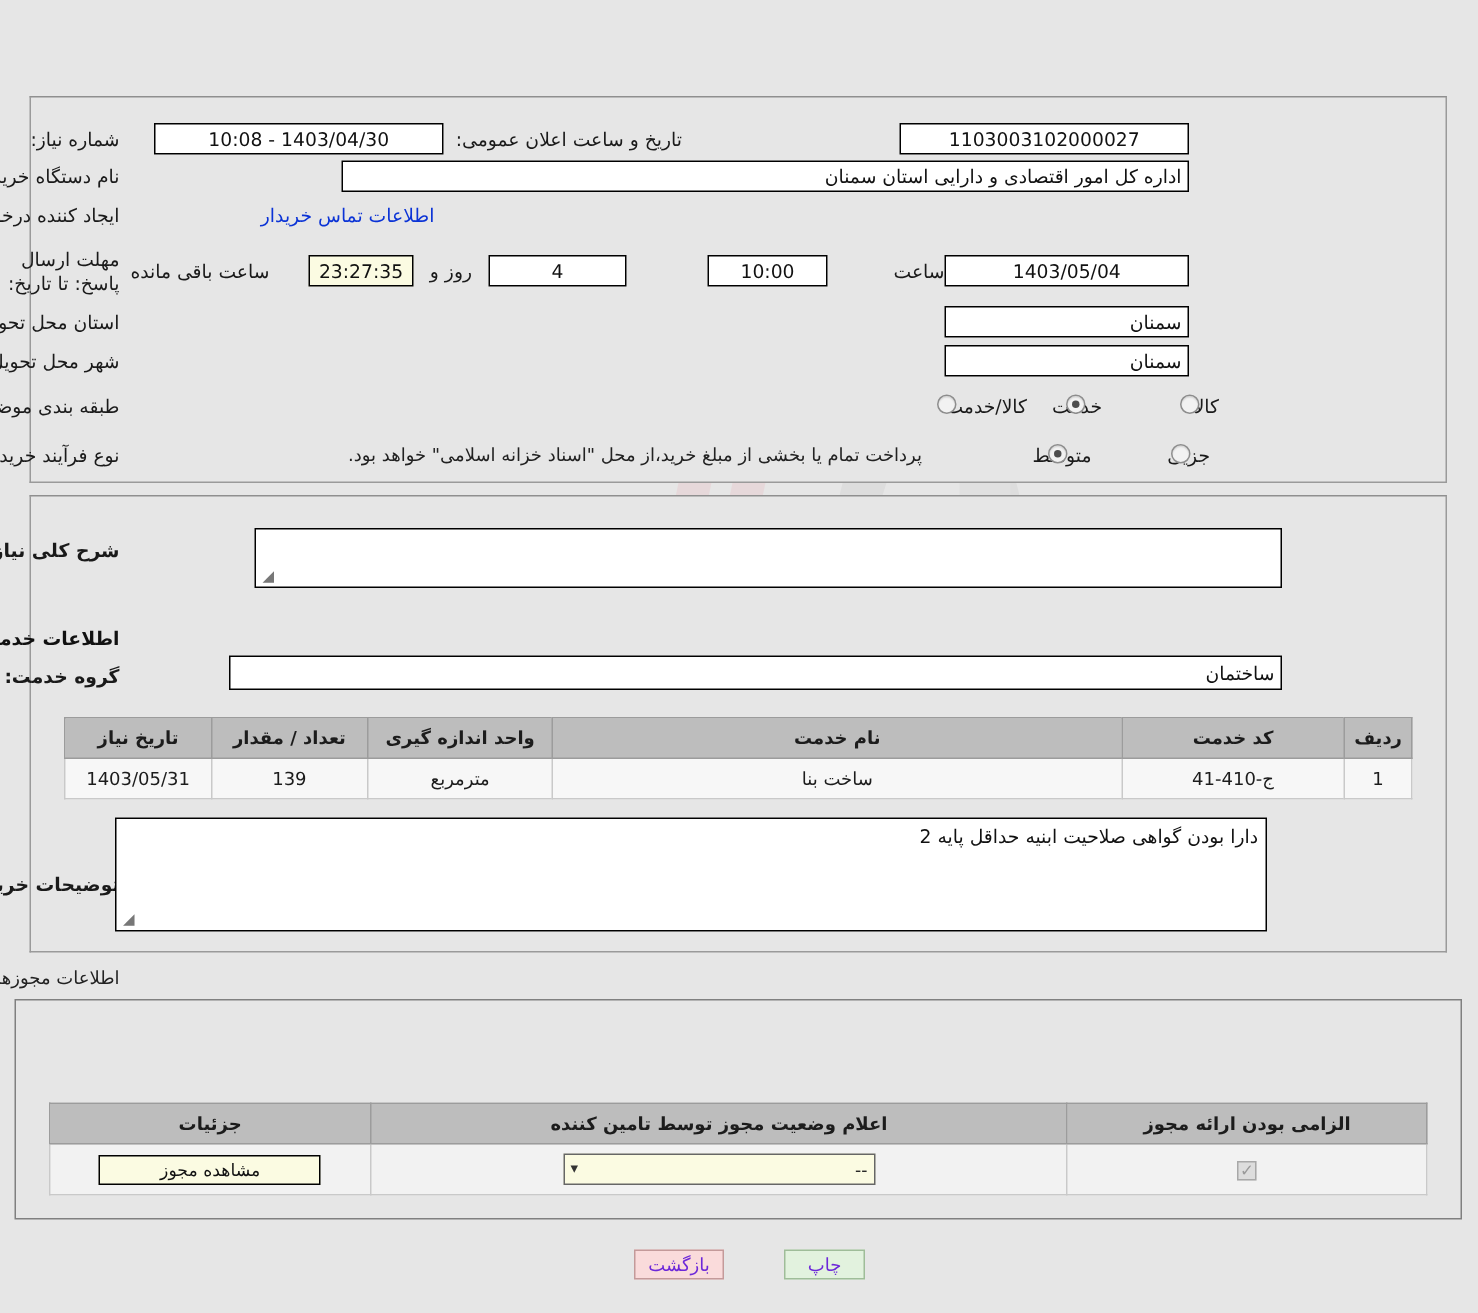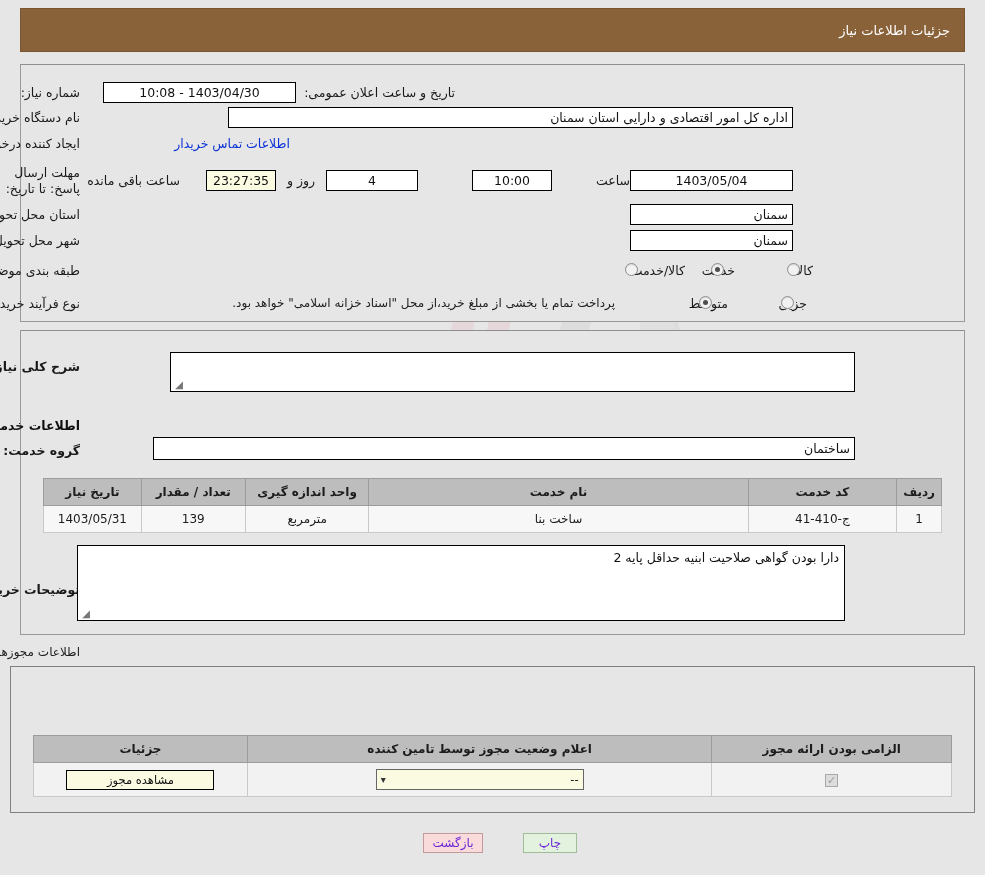--- a/index.html
+++ b/index.html
@@ -302,27 +302,25 @@
     <div class="wm-shield2"></div>
     <div class="wm-chev">›</div>
     <div class="wm-bar1"></div>
     <div class="wm-bar2"></div>
     <div class="wm-a"></div>
     <div class="wm-t"></div>
     <div class="wm-t2"></div>
     <div class="wm-text">AriaTender.net</div>
   </div>
 
-  <div class="header-bar">
-    <span>جزئیات اطلاعات نیاز</span>
-  </div>
 
   <div class="panel" id="panel-top"></div>
 
   <div class="lbl" style="right:905px; top:85px;">شماره نیاز:</div>
+  <div class="fld c" style="left:600px; top:82px; width:193px; height:21px;">1103003102000027</div>
 
   <div class="lbl" style="right:530px; top:85px;">تاریخ و ساعت اعلان عمومی:</div>
   <div class="fld c" style="left:103px; top:82px; width:193px; height:21px;">1403/04/30 - 10:08</div>
 
   <div class="lbl" style="right:905px; top:110px;">نام دستگاه خریدار:</div>
   <div class="fld r" style="left:228px; top:107px; width:565px; height:21px;">اداره کل امور اقتصادی و دارایی استان سمنان</div>
 
   <div class="lbl" style="right:905px; top:136px;">ایجاد کننده درخواست:</div>
   <div class="link" style="right:695px; top:136px;">اطلاعات تماس خریدار</div>
 

